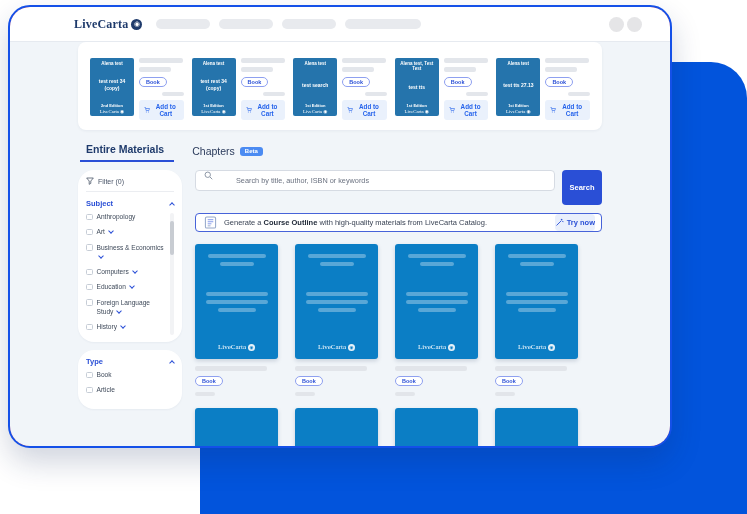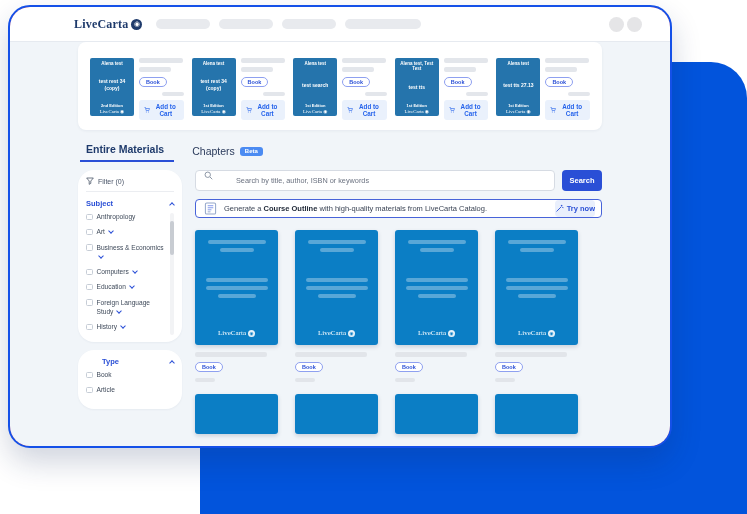--- a/index.html
+++ b/index.html
@@ -60,39 +60,39 @@
   .tab.active { color:#1E3A6B; font-weight:bold; border-bottom:2px solid #2A4FD6; padding-left:6px; padding-right:10px; }
   .beta { background:#4B8BF2; color:#fff; font-size:6px; font-weight:bold; border-radius:3px; padding:1.5px 5px; }
 
   .lower { display:flex; gap:13px; margin-top:8px; height:260px; }
 
   
   .sidebar { width:104px; flex:0 0 104px; display:flex; flex-direction:column; gap:8px; }
   .side-card { background:#fff; border-radius:16px; padding:7px 8px; box-shadow:0 1px 2px rgba(30,50,90,.05); position:relative; }
   .filter-head { display:flex; align-items:center; gap:4px; font-size:7px; color:#4A5568; padding-bottom:6px; border-bottom:1px solid #EBEDF1; }
   .sec-head { display:flex; align-items:center; justify-content:space-between; font-size:7.5px; font-weight:bold; color:#2A4FD6; margin:7px 0 5px; cursor:pointer; }
-  .side-card.type-card .sec-head { margin-top:0;margin-left:16px; }
+  .side-card.type-card .sec-head { margin-top:0; }
   .chev { width:4px; height:4px; border-right:1.2px solid #2A4FD6; border-bottom:1.2px solid #2A4FD6; display:inline-block; }
   .chev.up { transform:rotate(-135deg); margin-top:2px; }
   .chev.down { transform:rotate(45deg); margin-left:2px; margin-bottom:1px; }
   .chk-list { position:relative; }
   .chk-row { display:flex; align-items:flex-start; gap:4px; margin-bottom:6.5px; font-size:6.6px; color:#3F4A5A; line-height:1.35; cursor:pointer; }
   .chk { width:6.5px; height:6.5px; flex:0 0 6.5px; border:1px solid #C6CDD6; border-radius:1.5px; background:#fff; margin-top:0.5px; }
   .sub-list { max-height:122px; overflow:hidden; padding-right:7px; }
   .sbar { position:absolute; right:0; top:0; width:4px; height:122px; background:#F2F3F5; border-radius:2px; }
   .sthumb { position:absolute; top:8px; left:0; width:4px; height:34px; background:#C8CCD2; border-radius:2px; }
 
   
   .main { flex:1; display:flex; flex-direction:column; }
   .search-row { display:flex; gap:7px; }
   .search-box { flex:1; height:21px; background:#fff; border:1px solid #D6DBE3; border-radius:4px;
     display:flex; gap:23px; padding:0 8px; }
   .search-box input { border:none; outline:none; flex:1; font-size:7.3px; color:#333; background:transparent; font-family:"Liberation Sans", sans-serif; }
   .search-box input::placeholder { color:#6B7280; }
-  .btn-search { width:40px; height:21px; font-size:7.5px; }
+  .btn-search { width:40px; height:35px; font-size:7.5px; }
   .banner { margin-top:8px; background:#fff; border:1px solid #4763D9; border-radius:4px; height:24px;
     display:flex; align-items:center; gap:7px; padding:0 6px 0 8px; }
   .banner-text { font-size:7.5px; color:#3A4354; }
   .banner-text b { color:#222B3A; }
   .btn-try { margin-left:auto; display:inline-flex; align-items:center; gap:3px; background:#E9EFFC; color:#2A4FD6;
     font-size:7.5px; font-weight:bold; border:none; border-radius:4px; padding:4px 0; cursor:pointer; }
 
   .grid { display:flex; gap:17px; margin-top:12px; }
   .gcol { width:83px; display:flex; flex-direction:column; }
   .gcover { width:83px; height:115px; background:#0B7EC5; border-radius:3px; box-shadow:0 2px 4px rgba(30,50,90,.18);

